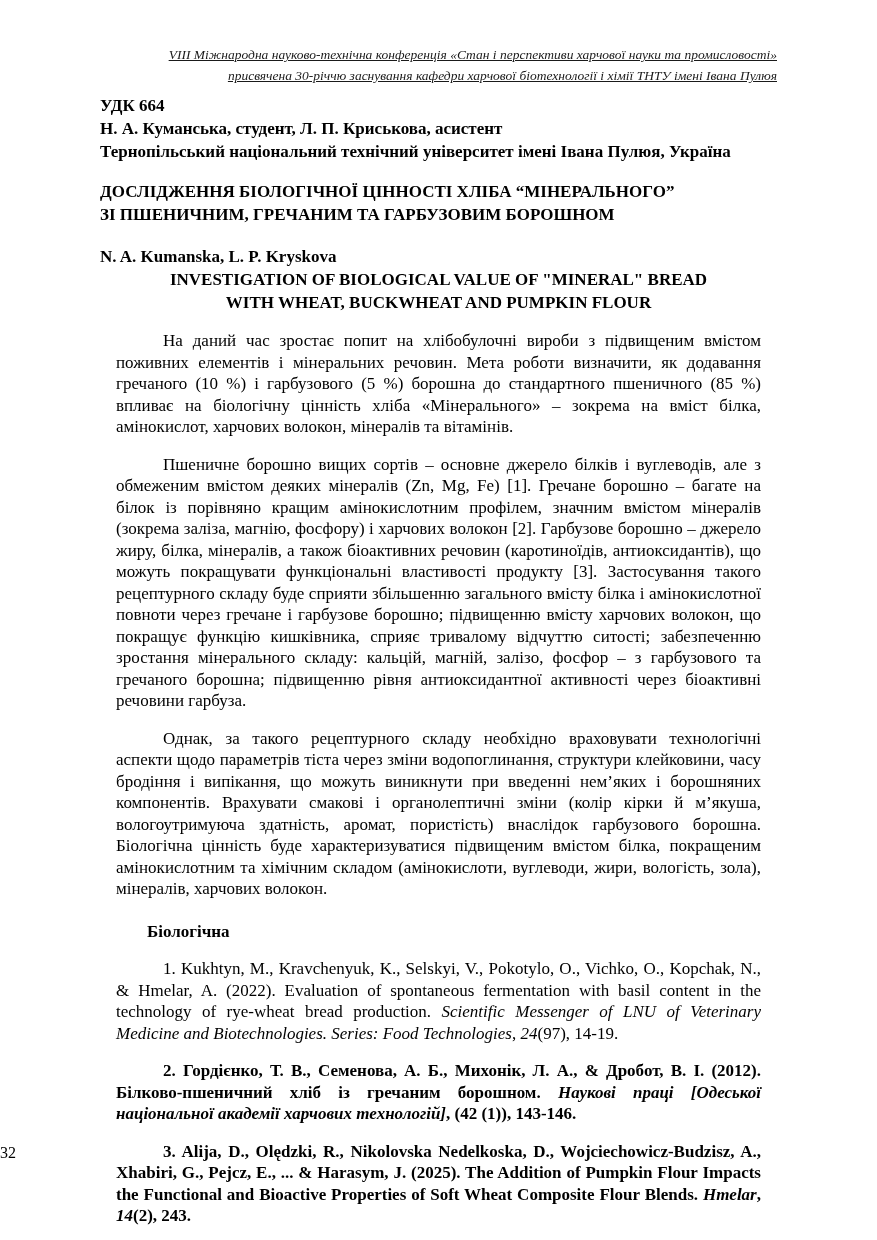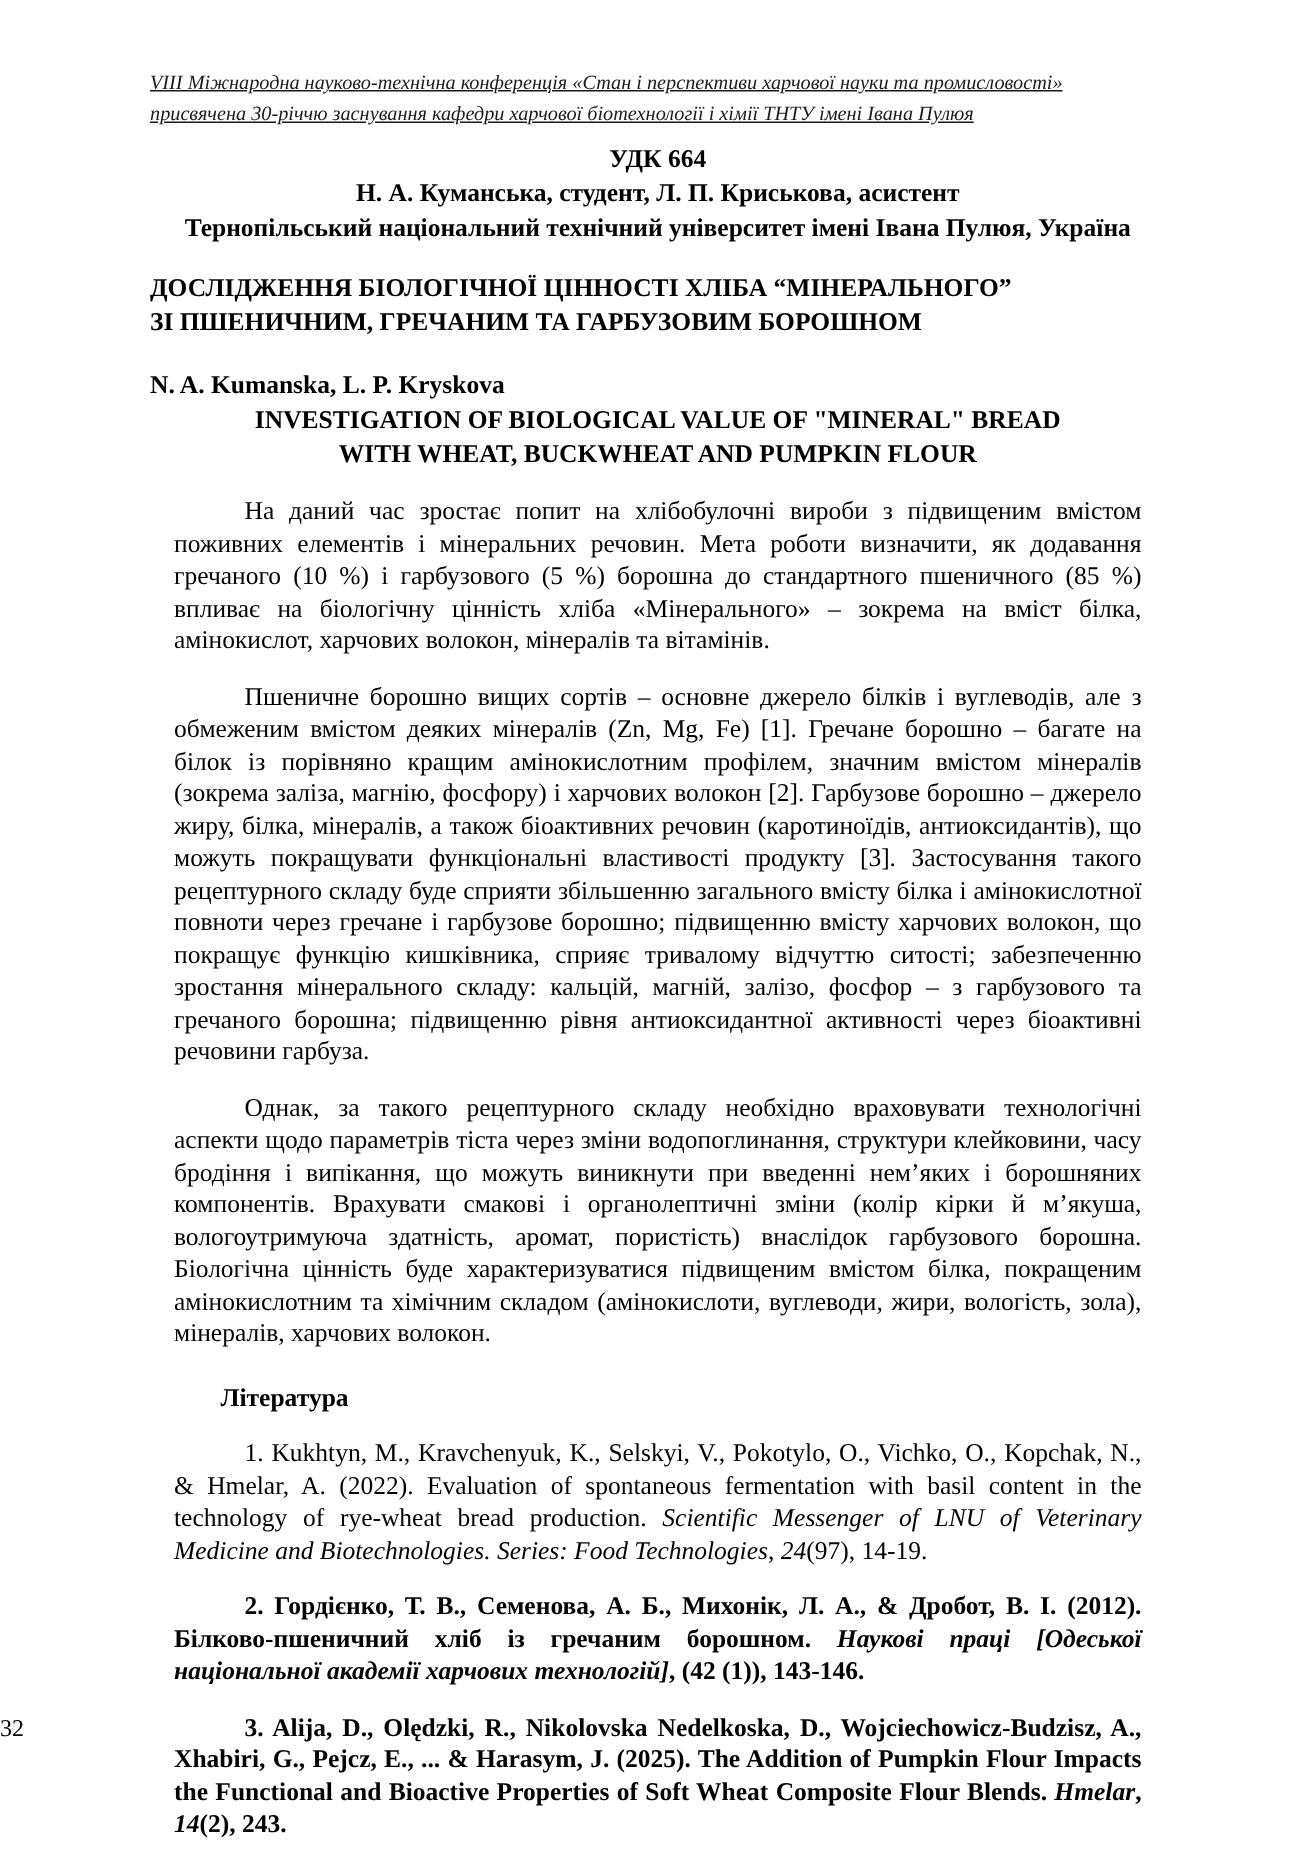--- a/index.html
+++ b/index.html
@@ -12,33 +12,32 @@
     width: 877px;
     height: 1240px;
     background: #ffffff;
     color: #000000;
     font-family: "Liberation Serif", "DejaVu Serif", serif;
     box-sizing: border-box;
     padding: 44px 100px 0 100px;
     overflow: hidden;
   }
   .hdr {
-    text-align: left;
+    text-align: right;
     font-style: italic;
     font-size: 13.5px;
     line-height: 21px;
     color: #1a1a1a;
   }
   .hdr-line { text-decoration: underline; }
   .meta {
     margin-top: 8px;
     font-weight: bold;
     font-size: 17px;
     line-height: 23px;
-    text-align: center;
   }
   .meta div { white-space: nowrap; }
   .title-ua {
     margin-top: 17px;
     font-weight: bold;
     font-size: 17px;
     line-height: 23px;
   }
   .en-block {
     margin-top: 19px;
@@ -103,21 +102,21 @@
     </div>
   </div>
 
   <div class="body-text">
       <p>На даний час зростає попит на хлібобулочні вироби з підвищеним вмістом поживних елементів і мінеральних речовин. Мета роботи визначити, як додавання гречаного (10 %) і гарбузового (5 %) борошна до стандартного пшеничного (85 %) впливає на біологічну цінність хліба «Мінерального» – зокрема на вміст білка, амінокислот, харчових волокон, мінералів та вітамінів.</p>
       <p>Пшеничне борошно вищих сортів – основне джерело білків і вуглеводів, але з обмеженим вмістом деяких мінералів (Zn, Mg, Fe) [1]. Гречане борошно – багате на білок із порівняно кращим амінокислотним профілем, значним вмістом мінералів (зокрема заліза, магнію, фосфору) і харчових волокон [2]. Гарбузове борошно – джерело жиру, білка, мінералів, а також біоактивних речовин (каротиноїдів, антиоксидантів), що можуть покращувати функціональні властивості продукту [3]. Застосування такого рецептурного складу буде сприяти збільшенню загального вмісту білка і амінокислотної повноти через гречане і гарбузове борошно; підвищенню вмісту харчових волокон, що покращує функцію кишківника, сприяє тривалому відчуттю ситості; забезпеченню зростання мінерального складу: кальцій, магній, залізо, фосфор – з гарбузового та гречаного борошна; підвищенню рівня антиоксидантної активності через біоактивні речовини гарбуза.</p>
       <p>Однак, за такого рецептурного складу необхідно враховувати технологічні аспекти щодо параметрів тіста через зміни водопоглинання, структури клейковини, часу бродіння і випікання, що можуть виникнути при введенні нем’яких і борошняних компонентів. Врахувати смакові і органолептичні зміни (колір кірки й м’якуша, вологоутримуюча здатність, аромат, пористість) внаслідок гарбузового борошна. Біологічна цінність буде характеризуватися підвищеним вмістом білка, покращеним амінокислотним та хімічним складом (амінокислоти, вуглеводи, жири, вологість, зола), мінералів, харчових волокон.</p>
     </div>
 
   <div>
-    <p class="lit-heading">Література</p>
+    <p class="lit-heading">Біологічна</p>
     <div>
         <p class="reference"><span>1. Kukhtyn, M., Kravchenyuk, K., Selskyi, V., Pokotylo, O., Vichko, O., Kopchak, N., &amp; Hmelar, A. (2022). Evaluation of spontaneous fermentation with basil content in the technology of rye-wheat bread production. </span><span class="it">Scientific Messenger of LNU of Veterinary Medicine and Biotechnologies. Series: Food Technologies</span><span>, </span><span class="it">24</span><span>(97), 14-19.</span></p>
         <p class="reference bold"><span>2. Гордієнко, Т. В., Семенова, А. Б., Михонік, Л. А., &amp; Дробот, В. І. (2012). Білково-пшеничний хліб із гречаним борошном. </span><span class="it">Наукові праці [Одеської національної академії харчових технологій]</span><span>, (42 (1)), 143-146.</span></p>
         <p class="reference bold"><span>3. Alija, D., Olędzki, R., Nikolovska Nedelkoska, D., Wojciechowicz-Budzisz, A., Xhabiri, G., Pejcz, E., ... &amp; Harasym, J. (2025). The Addition of Pumpkin Flour Impacts the Functional and Bioactive Properties of Soft Wheat Composite Flour Blends. </span><span class="it">Hmelar</span><span>, </span><span class="it">14</span><span>(2), 243.</span></p>
       </div>
   </div>
 
   <div class="page-number">32</div>
 
 </div>

